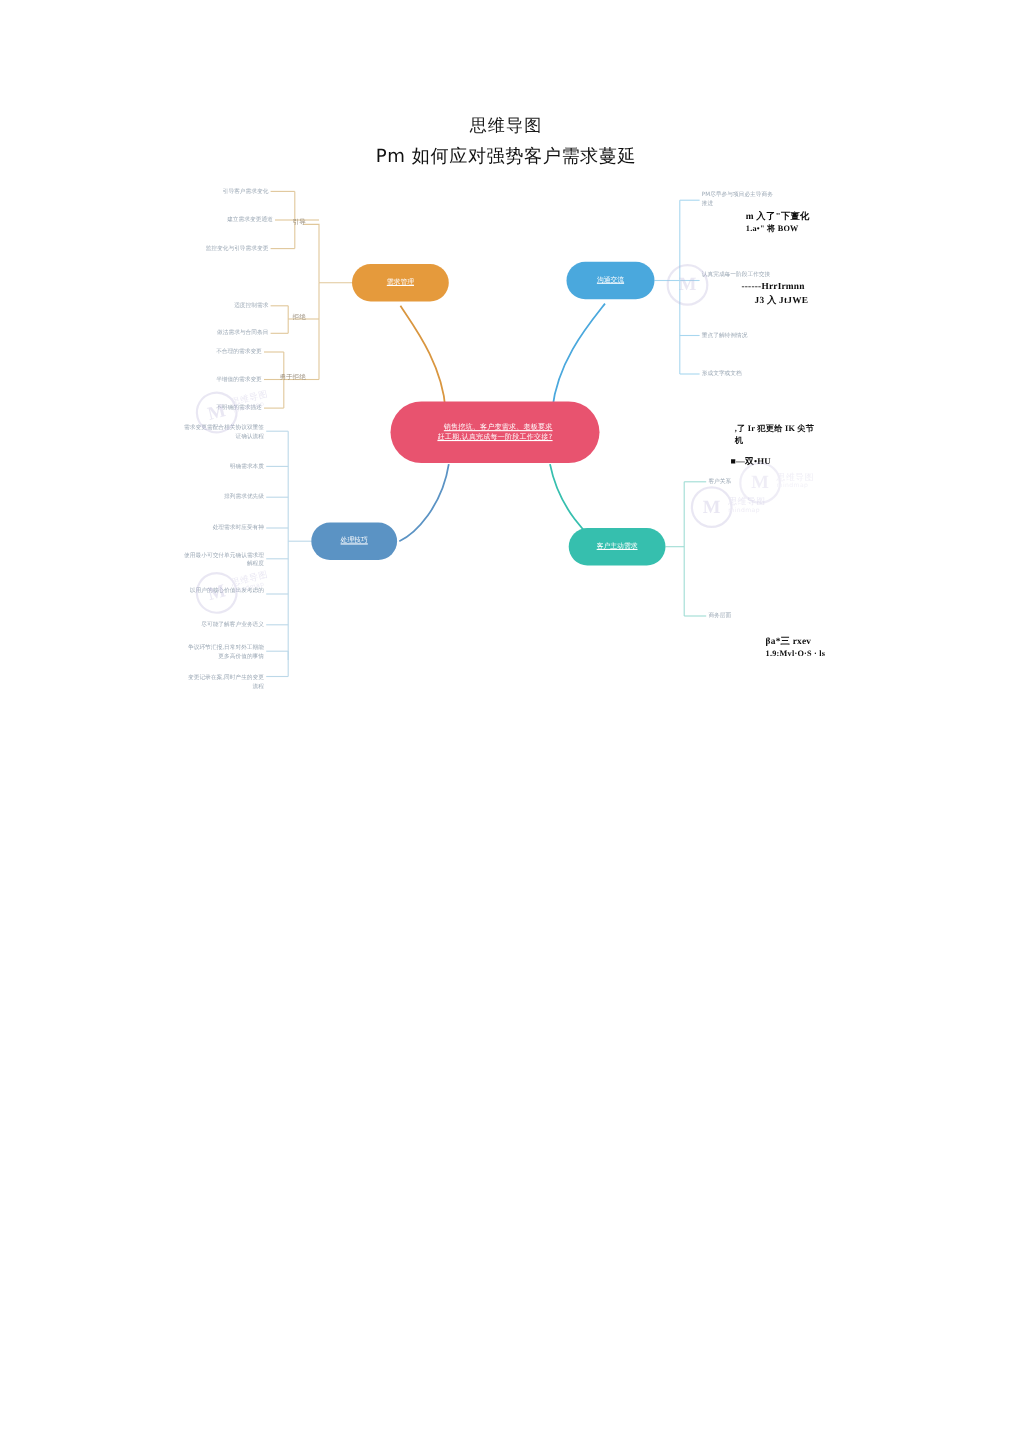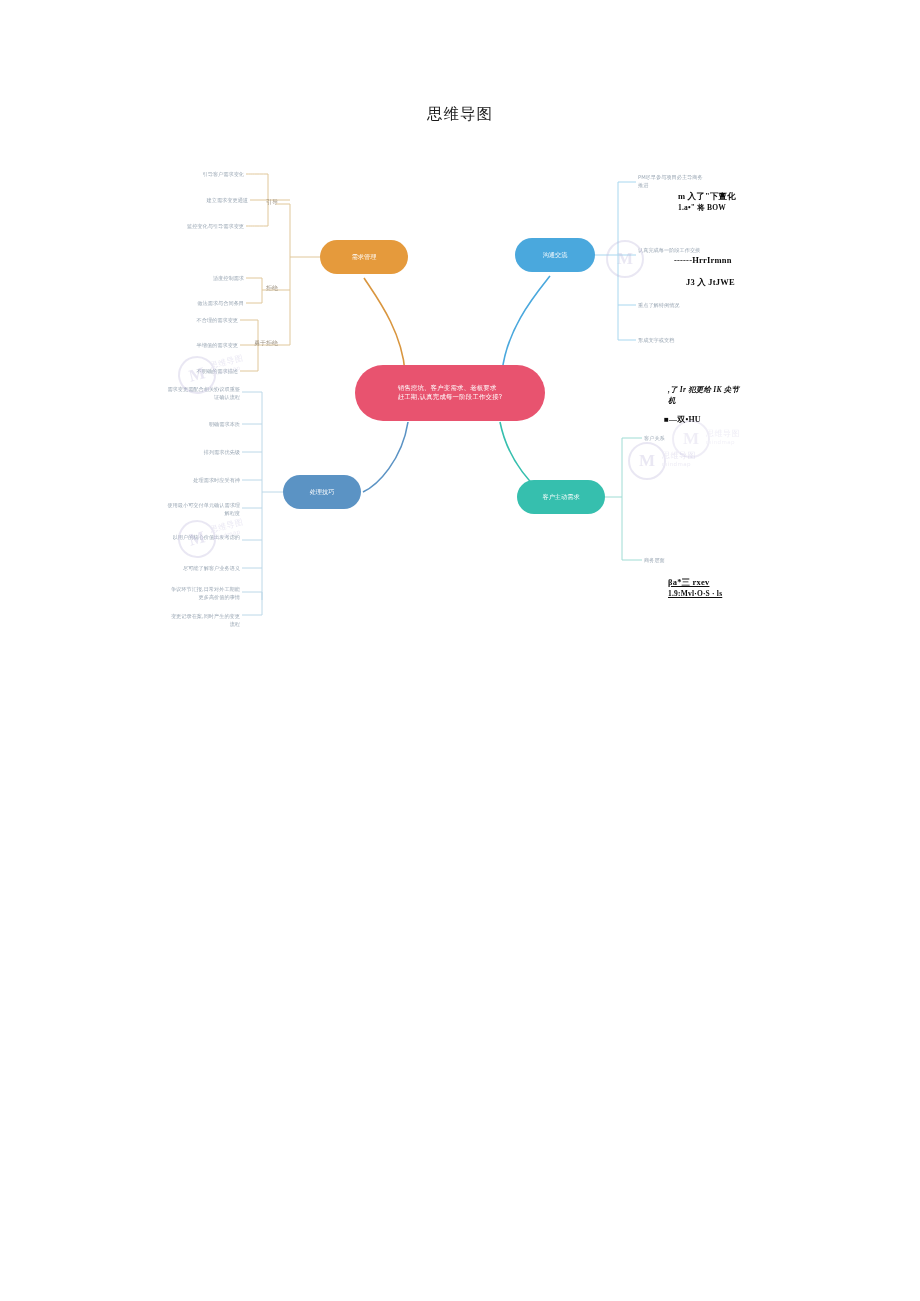--- a/index.html
+++ b/index.html
@@ -21,23 +21,23 @@
     font-size:16.5px;color:#111;letter-spacing:.5px;line-height:24px;margin-top:6px;
   }
 
   
   #map{position:absolute;left:150px;top:160px;width:560px;height:470px;}
   #map svg.lines{position:absolute;left:0;top:0;width:560px;height:470px;overflow:visible;}
 
   
   .node{
     position:absolute;border-radius:22px;display:flex;align-items:center;
-    justify-content:center;text-align:left;color:#ffffff;
-    font-family:"DejaVu Sans","Liberation Sans",sans-serif;
-    box-sizing:border-box;line-height:1.35;
+    justify-content:center;text-align:right;color:#ffffff;
+    font-family:"DejaVu Sans","Liberation Sans",sans-serif;
+    box-sizing:border-box;line-height:1.35;text-decoration:underline;
   }
   .node-central{
     left:205px;top:205px;width:190px;height:56px;border-radius:28px;
     background:#e8536f;font-size:6.4px;padding:0 14px;letter-spacing:.2px;
     box-shadow:0 0 0 0 rgba(0,0,0,0);
   }
   .node-central span{display:block;}
   .node-b1{left:170px;top:80px;width:88px;height:34px;background:#e59a3c;font-size:6.2px;}
   .node-b2{left:365px;top:78px;width:80px;height:34px;background:#4aa8dd;font-size:6.2px;}
   .node-b3{left:133px;top:315px;width:78px;height:34px;background:#5b93c4;font-size:6.2px;}
@@ -93,20 +93,21 @@
   }
   .wm-rot{transform:rotate(-14deg);}
 </style>
 </head>
 <body>
 
 <div id="page">
 
   <div class="title-block">
     <div class="title-main">思维导图</div>
+    <div class="title-sub">Pm 如何应对强势客户需求蔓延</div>
   </div>
 
   <div id="map">
 
     <svg class="lines" viewBox="0 0 560 470">
 
       <path d="M255,212 C252,170 225,135 214,118" stroke="#d9963f" stroke-width="1.6" fill="none"></path>
 
       <path d="M352,212 C357,168 385,135 400,116" stroke="#4aa8dd" stroke-width="1.6" fill="none"></path>
 
@@ -236,31 +237,31 @@
 
   </div>
 
   <div class="anno" style="left:678px;top:190px;">
     <div>m 入了"下亶化</div>
     <div class="sm">1.a•" 将 BOW</div>
   </div>
 
   <div class="anno" style="left:674px;top:254px;">
     <div>------HrrIrmnn</div>
-    <div style="margin-top:10px;padding-left:12px;">J3 入 JtJWE</div>
-  </div>
-
-  <div class="anno" style="left:668px;top:384px;font-size:7.5px;line-height:11px;font-style:italic;">
+    <div style="padding-left:12px;">J3 入 JtJWE</div>
+  </div>
+
+  <div class="anno" style="left:668px;top:384px;font-size:7.5px;line-height:11px;">
     <div>,了 Ir 犯更给 IK 尖节</div>
     <div>机</div>
   </div>
 
   <div class="anno" style="left:664px;top:414px;font-size:8px;">■—双•HU</div>
 
-  <div class="anno" style="left:668px;top:576px;text-decoration:underline;">
+  <div class="anno" style="left:696px;top:576px;">
     <div>βa*三 rxev</div>
     <div class="sm">1.9:Mvl·O·S · ls</div>
   </div>
 
   <div class="wm" style="left:672px;top:420px;opacity:.22;">
     <div class="ring"></div>
     <div class="wtxt">思维导图</div>
     <div class="wsub">mindmap</div>
   </div>
 

